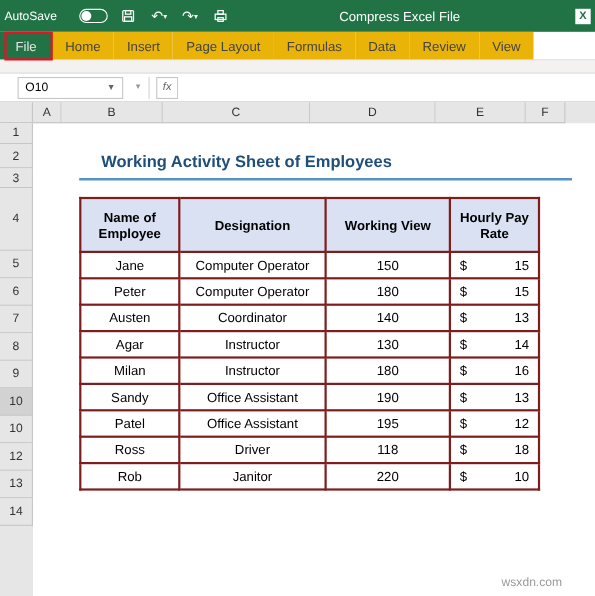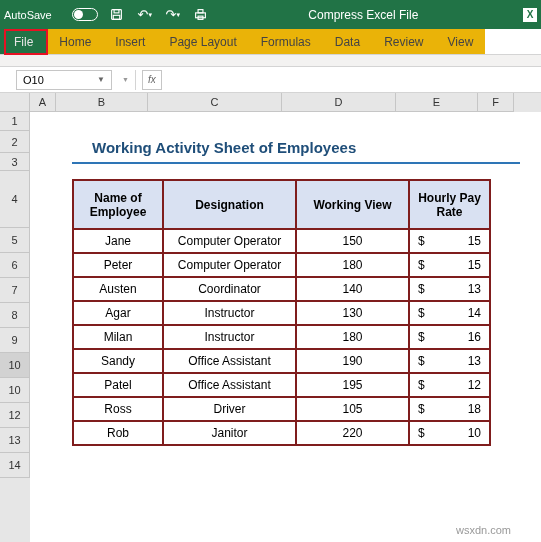--- a/index.html
+++ b/index.html
@@ -219,21 +219,21 @@
               <td>
                 <div class="pay-cell">
                   <span>$</span>
                   <span>12</span>
                 </div>
               </td>
             </tr>
             <tr>
               <td>Ross</td>
               <td>Driver</td>
-              <td>105</td>
+              <td>118</td>
               <td>
                 <div class="pay-cell">
                   <span>$</span>
                   <span>18</span>
                 </div>
               </td>
             </tr>
             <tr>
               <td>Rob</td>
               <td>Janitor</td>

